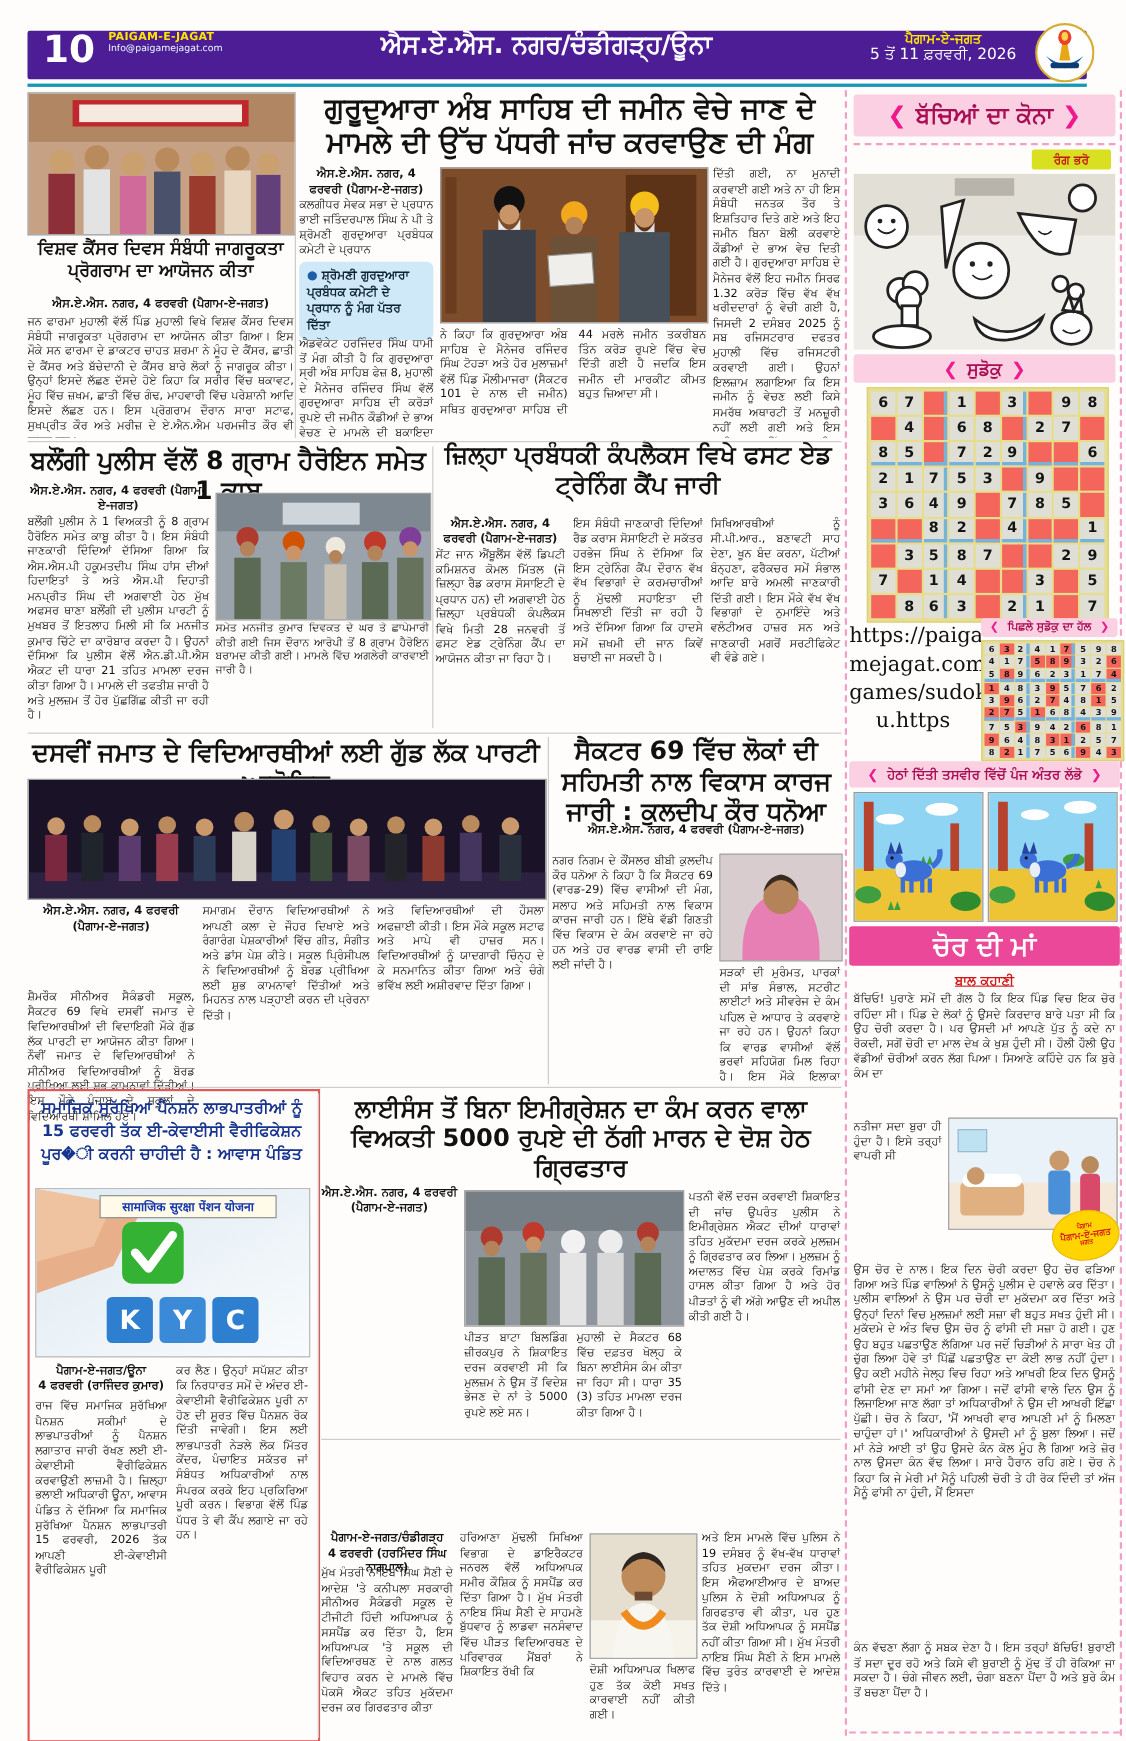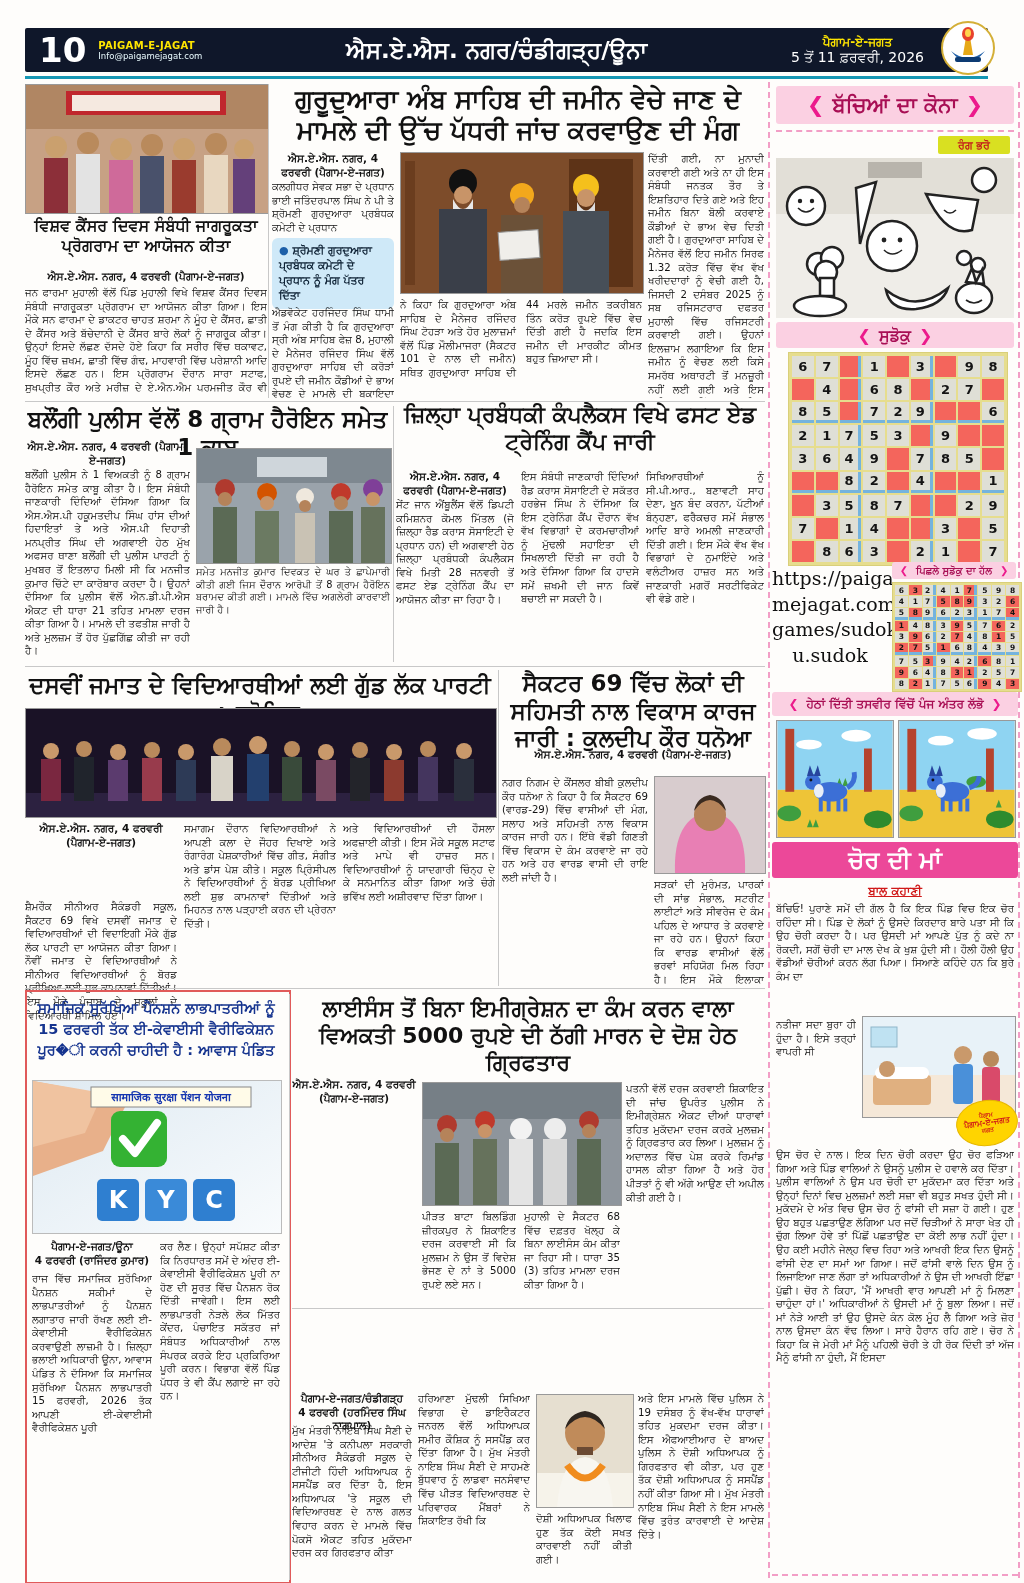--- a/index.html
+++ b/index.html
@@ -1,19 +1,19 @@
 <!DOCTYPE html>
 <html><head>
 <meta charset="utf-8">
 <style>
   html,body{margin:0;padding:0;background:#ffffff;}
   #page{position:relative;width:1024px;height:1583px;background:#fefdfb;font-family:"DejaVu Sans",sans-serif;overflow:hidden;color:#111;}
   .abs{position:absolute;}
   
-  .tealbar{background:#0f172a;border-radius:2px;display:flex;align-items:center;}
+  .tealbar{background:#4c1d95;border-radius:2px;display:flex;align-items:flex-start;}
   .pgnum{color:#fff;font-size:34px;font-weight:bold;line-height:1;}
   .brand{color:#ffe600;font-size:10px;font-weight:bold;letter-spacing:.3px;}
   .bemail{color:#eafcff;font-size:8.5px;}
   .regiontitle{color:#ffffff;font-size:23px;font-weight:bold;text-align:center;}
   .mhname{color:#ffe600;font-size:12px;font-weight:bold;text-align:center;}
   .mhdate{color:#ffffff;font-size:14px;text-align:center;}
   .tealline{background:#1697b4;}
   
   .h-xl{font-size:26px;font-weight:bold;text-align:center;line-height:1.18;}
   .h-lg{font-size:22px;font-weight:bold;text-align:center;line-height:1.22;}
@@ -433,21 +433,21 @@
       <div class="su-cell su-bx">2</div>
       <div class="su-cell">1</div>
       <div class="su-cell su-empty"></div>
       <div class="su-cell">7</div>
     </div>
 
   <div class="abs urltext" style="left:772px;top:566px;width:116px;">
     <span>https://paiga</span><br>
     <span>mejagat.com/</span><br>
     <span>games/sudok</span><br>
-    <span>u.sudok</span>
+    <span>u.https</span>
   </div>
   <div class="abs ribbon" style="left:892px;top:562px;width:124px;height:17px;font-size:10px;">
     <span class="chev">❮</span>
     <span>ਪਿਛਲੇ ਸੁਡੋਕੁ ਦਾ ਹੱਲ</span>
     <span class="chev">❯</span>
   </div>
   <div class="abs sudoku small" style="left:892px;top:582px;width:124px;height:104px;">
       <div class="su-cell">6</div>
       <div class="su-cell su-red">3</div>
       <div class="su-cell su-bx">2</div>
@@ -612,20 +612,21 @@
       <circle cx="128" cy="42" r="8" fill="#b98a5c"></circle>
         <rect x="119" y="50" width="18" height="38" rx="4" fill="#d94a6a"></rect>
     </svg>
   </div>
   <div class="abs badge" style="left:956px;top:1100px;width:60px;height:44px;">
     <div style="font-size:6px;">ਪੈਗਾਮ</div>
     <div style="font-size:8px;">ਪੈਗਾਮ-ਏ-ਜਗਤ</div>
     <div style="font-size:6px;">ਜਗਤ</div>
   </div>
   <div class="abs body" style="left:776px;top:1148px;width:238px;height:342px;">ਉਸ ਚੋਰ ਦੇ ਨਾਲ। ਇਕ ਦਿਨ ਚੋਰੀ ਕਰਦਾ ਉਹ ਚੋਰ ਫੜਿਆ ਗਿਆ ਅਤੇ ਪਿੰਡ ਵਾਲਿਆਂ ਨੇ ਉਸਨੂੰ ਪੁਲੀਸ ਦੇ ਹਵਾਲੇ ਕਰ ਦਿੱਤਾ। ਪੁਲੀਸ ਵਾਲਿਆਂ ਨੇ ਉਸ ਪਰ ਚੋਰੀ ਦਾ ਮੁਕੱਦਮਾ ਕਰ ਦਿੱਤਾ ਅਤੇ ਉਨ੍ਹਾਂ ਦਿਨਾਂ ਵਿਚ ਮੁਲਜ਼ਮਾਂ ਲਈ ਸਜ਼ਾ ਵੀ ਬਹੁਤ ਸਖਤ ਹੁੰਦੀ ਸੀ। ਮੁਕੱਦਮੇ ਦੇ ਅੰਤ ਵਿਚ ਉਸ ਚੋਰ ਨੂੰ ਫਾਂਸੀ ਦੀ ਸਜ਼ਾ ਹੋ ਗਈ। ਹੁਣ ਉਹ ਬਹੁਤ ਪਛਤਾਉਣ ਲੱਗਿਆ ਪਰ ਜਦੋਂ ਚਿੜੀਆਂ ਨੇ ਸਾਰਾ ਖੇਤ ਹੀ ਚੁੱਗ ਲਿਆ ਹੋਵੇ ਤਾਂ ਪਿੱਛੋਂ ਪਛਤਾਉਣ ਦਾ ਕੋਈ ਲਾਭ ਨਹੀਂ ਹੁੰਦਾ। ਉਹ ਕਈ ਮਹੀਨੇ ਜੇਲ੍ਹ ਵਿਚ ਰਿਹਾ ਅਤੇ ਆਖਰੀ ਇਕ ਦਿਨ ਉਸਨੂੰ ਫਾਂਸੀ ਦੇਣ ਦਾ ਸਮਾਂ ਆ ਗਿਆ। ਜਦੋਂ ਫਾਂਸੀ ਵਾਲੇ ਦਿਨ ਉਸ ਨੂੰ ਲਿਜਾਇਆ ਜਾਣ ਲੱਗਾ ਤਾਂ ਅਧਿਕਾਰੀਆਂ ਨੇ ਉਸ ਦੀ ਆਖਰੀ ਇੱਛਾ ਪੁੱਛੀ। ਚੋਰ ਨੇ ਕਿਹਾ, 'ਮੈਂ ਆਖਰੀ ਵਾਰ ਆਪਣੀ ਮਾਂ ਨੂੰ ਮਿਲਣਾ ਚਾਹੁੰਦਾ ਹਾਂ।' ਅਧਿਕਾਰੀਆਂ ਨੇ ਉਸਦੀ ਮਾਂ ਨੂੰ ਬੁਲਾ ਲਿਆ। ਜਦੋਂ ਮਾਂ ਨੇੜੇ ਆਈ ਤਾਂ ਉਹ ਉਸਦੇ ਕੰਨ ਕੋਲ ਮੂੰਹ ਲੈ ਗਿਆ ਅਤੇ ਜ਼ੋਰ ਨਾਲ ਉਸਦਾ ਕੰਨ ਵੱਢ ਲਿਆ। ਸਾਰੇ ਹੈਰਾਨ ਰਹਿ ਗਏ। ਚੋਰ ਨੇ ਕਿਹਾ ਕਿ ਜੇ ਮੇਰੀ ਮਾਂ ਮੈਨੂੰ ਪਹਿਲੀ ਚੋਰੀ ਤੇ ਹੀ ਰੋਕ ਦਿੰਦੀ ਤਾਂ ਅੱਜ ਮੈਨੂੰ ਫਾਂਸੀ ਨਾ ਹੁੰਦੀ, ਮੈਂ ਇਸਦਾ</div>
+  <div class="abs body" style="left:776px;top:1492px;width:238px;height:56px;">ਕੰਨ ਵੱਢਣਾ ਲੱਗਾ ਨੂੰ ਸਬਕ ਦੇਣਾ ਹੈ। ਇਸ ਤਰ੍ਹਾਂ ਬੱਚਿਓ! ਬੁਰਾਈ ਤੋਂ ਸਦਾ ਦੂਰ ਰਹੋ ਅਤੇ ਕਿਸੇ ਵੀ ਬੁਰਾਈ ਨੂੰ ਮੁੱਢ ਤੋਂ ਹੀ ਰੋਕਿਆ ਜਾ ਸਕਦਾ ਹੈ। ਚੰਗੇ ਜੀਵਨ ਲਈ, ਚੰਗਾ ਬਣਨਾ ਪੈਂਦਾ ਹੈ ਅਤੇ ਬੁਰੇ ਕੰਮ ਤੋਂ ਬਚਣਾ ਪੈਂਦਾ ਹੈ।</div>
   <div class="pdash-h" style="left:772px;top:1574px;width:246px;"></div>
 
   <div class="vrule" style="left:268px;top:84px;height:314px;"></div>
   <div class="vrule" style="left:393px;top:406px;height:256px;"></div>
   <div class="vrule" style="left:498px;top:670px;height:316px;"></div>
   <div class="vrule" style="left:289px;top:994px;height:586px;"></div>
   <div class="hrule" style="left:25px;top:401px;width:740px;"></div>
   <div class="hrule" style="left:25px;top:666px;width:740px;"></div>
   <div class="hrule" style="left:25px;top:988px;width:740px;"></div>
   <div class="hrule" style="left:292px;top:1308px;width:472px;"></div>

